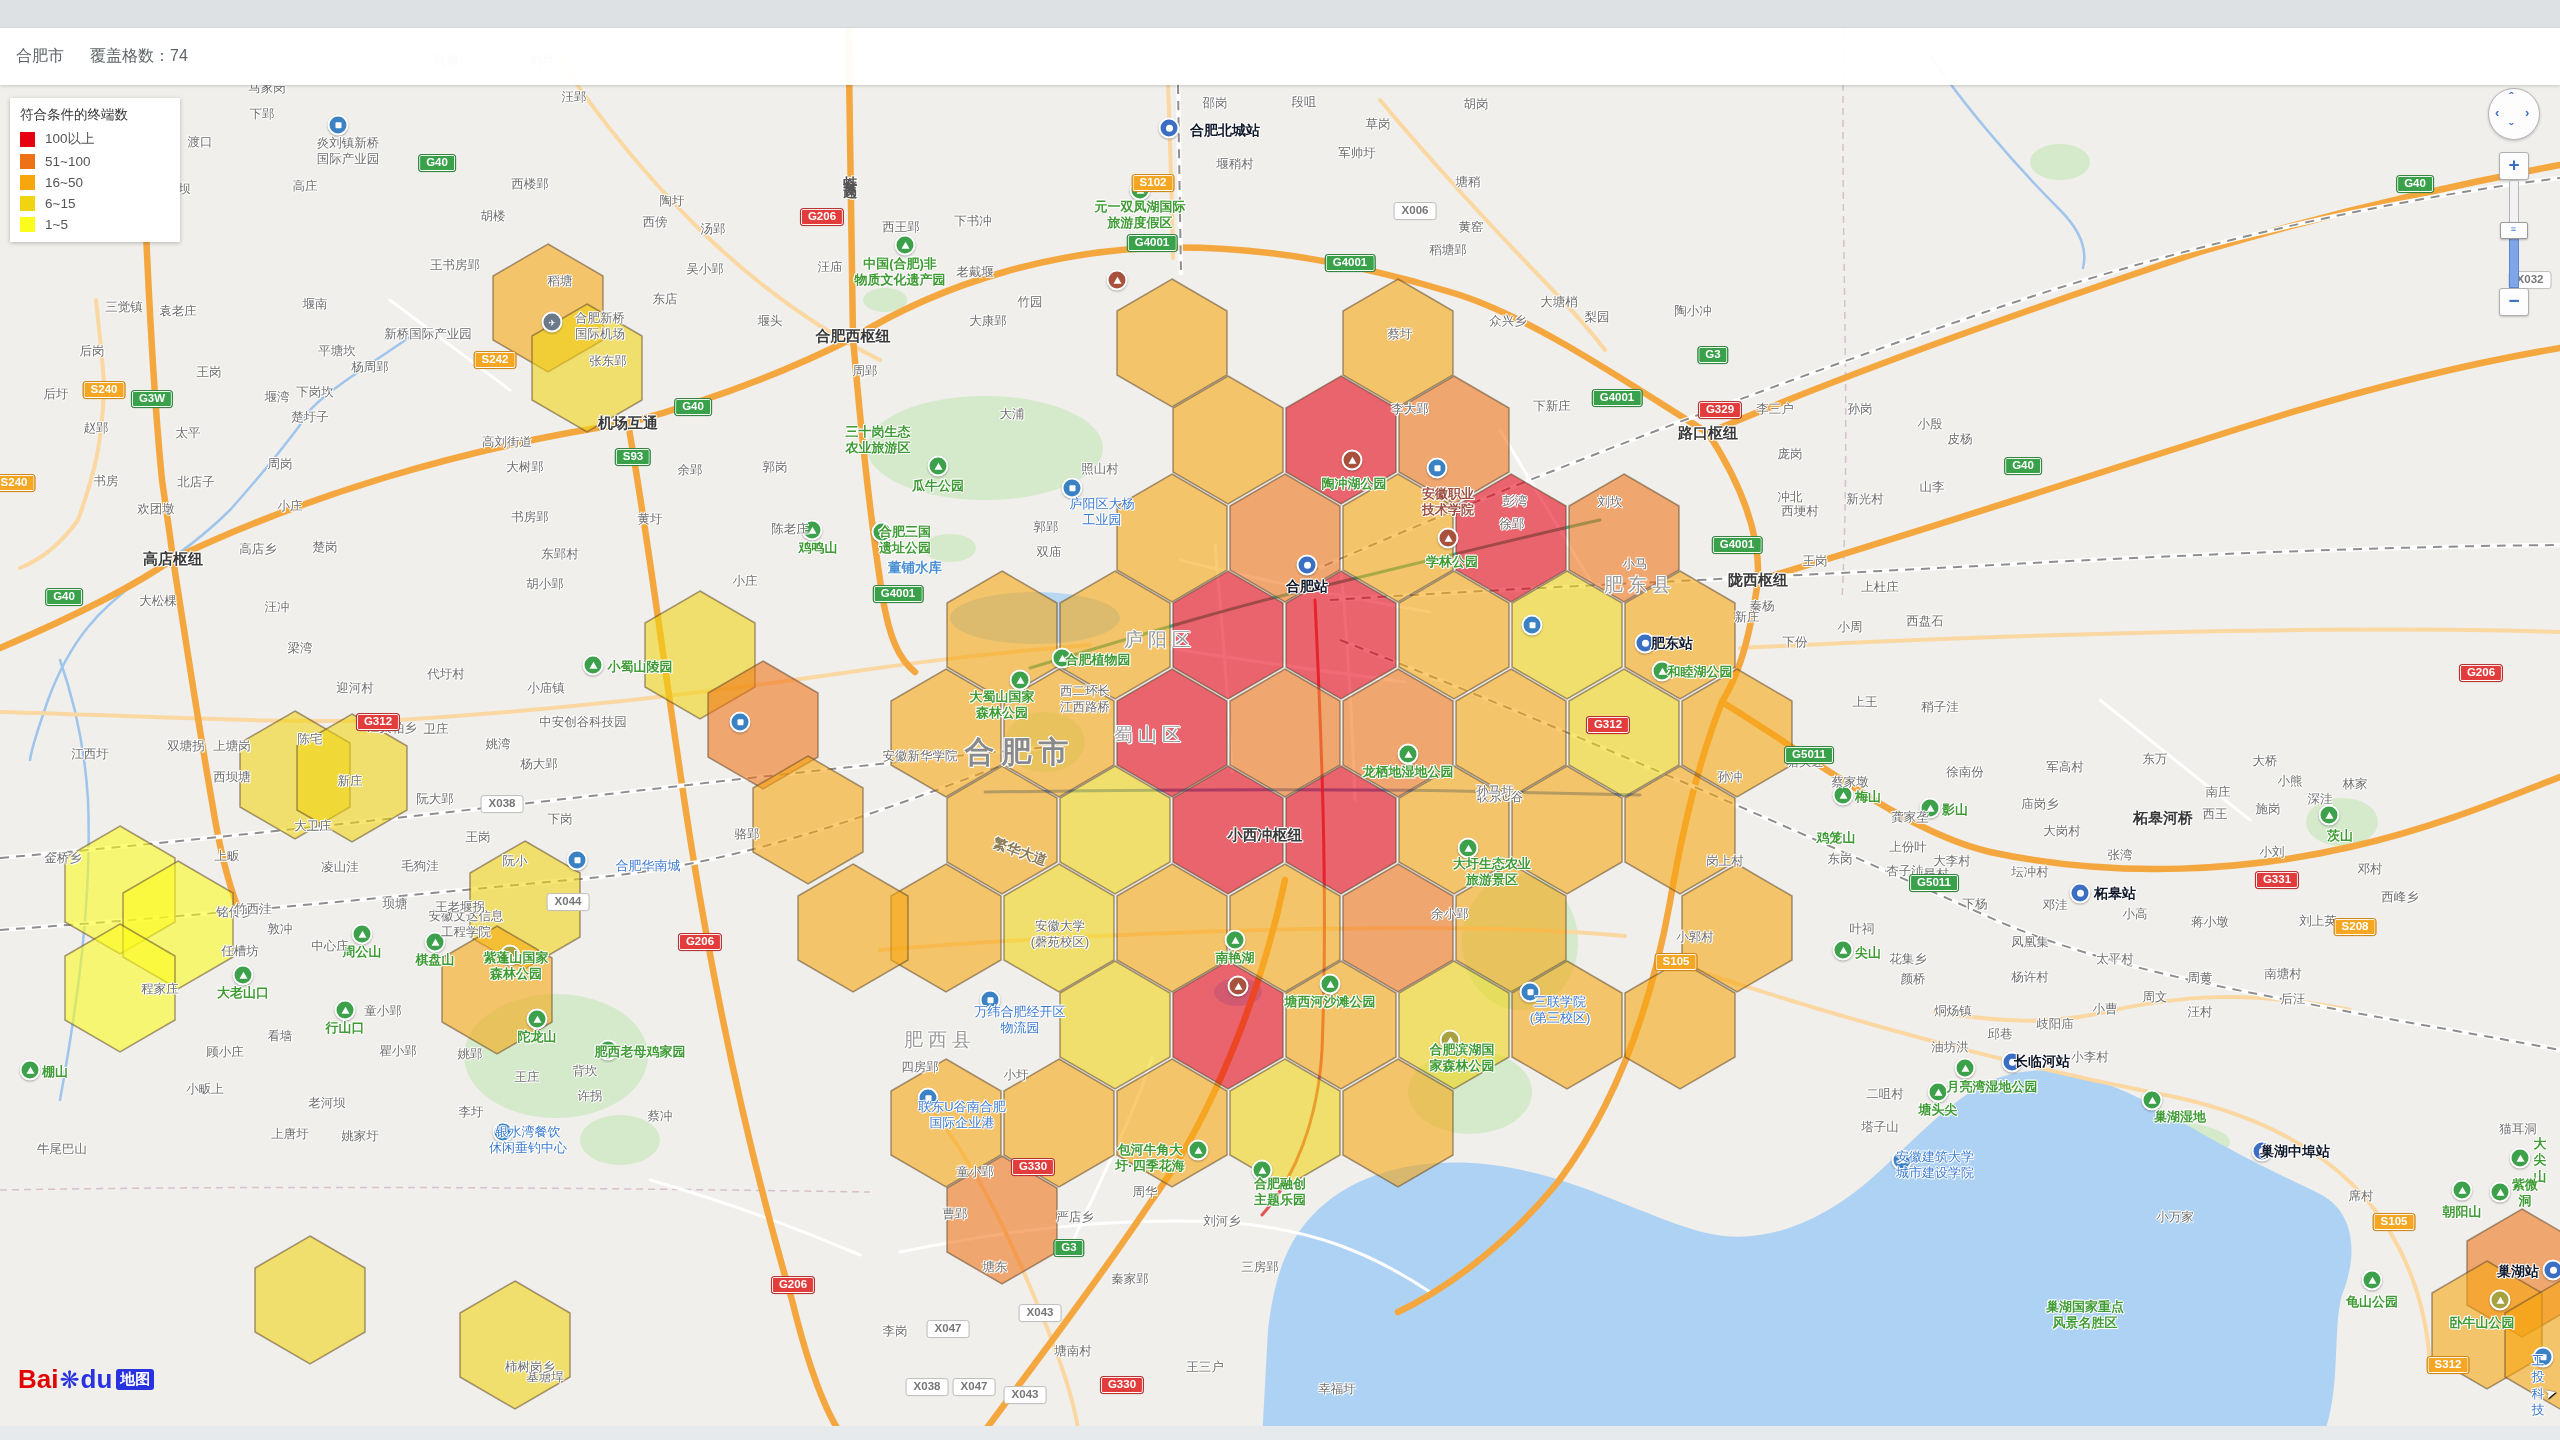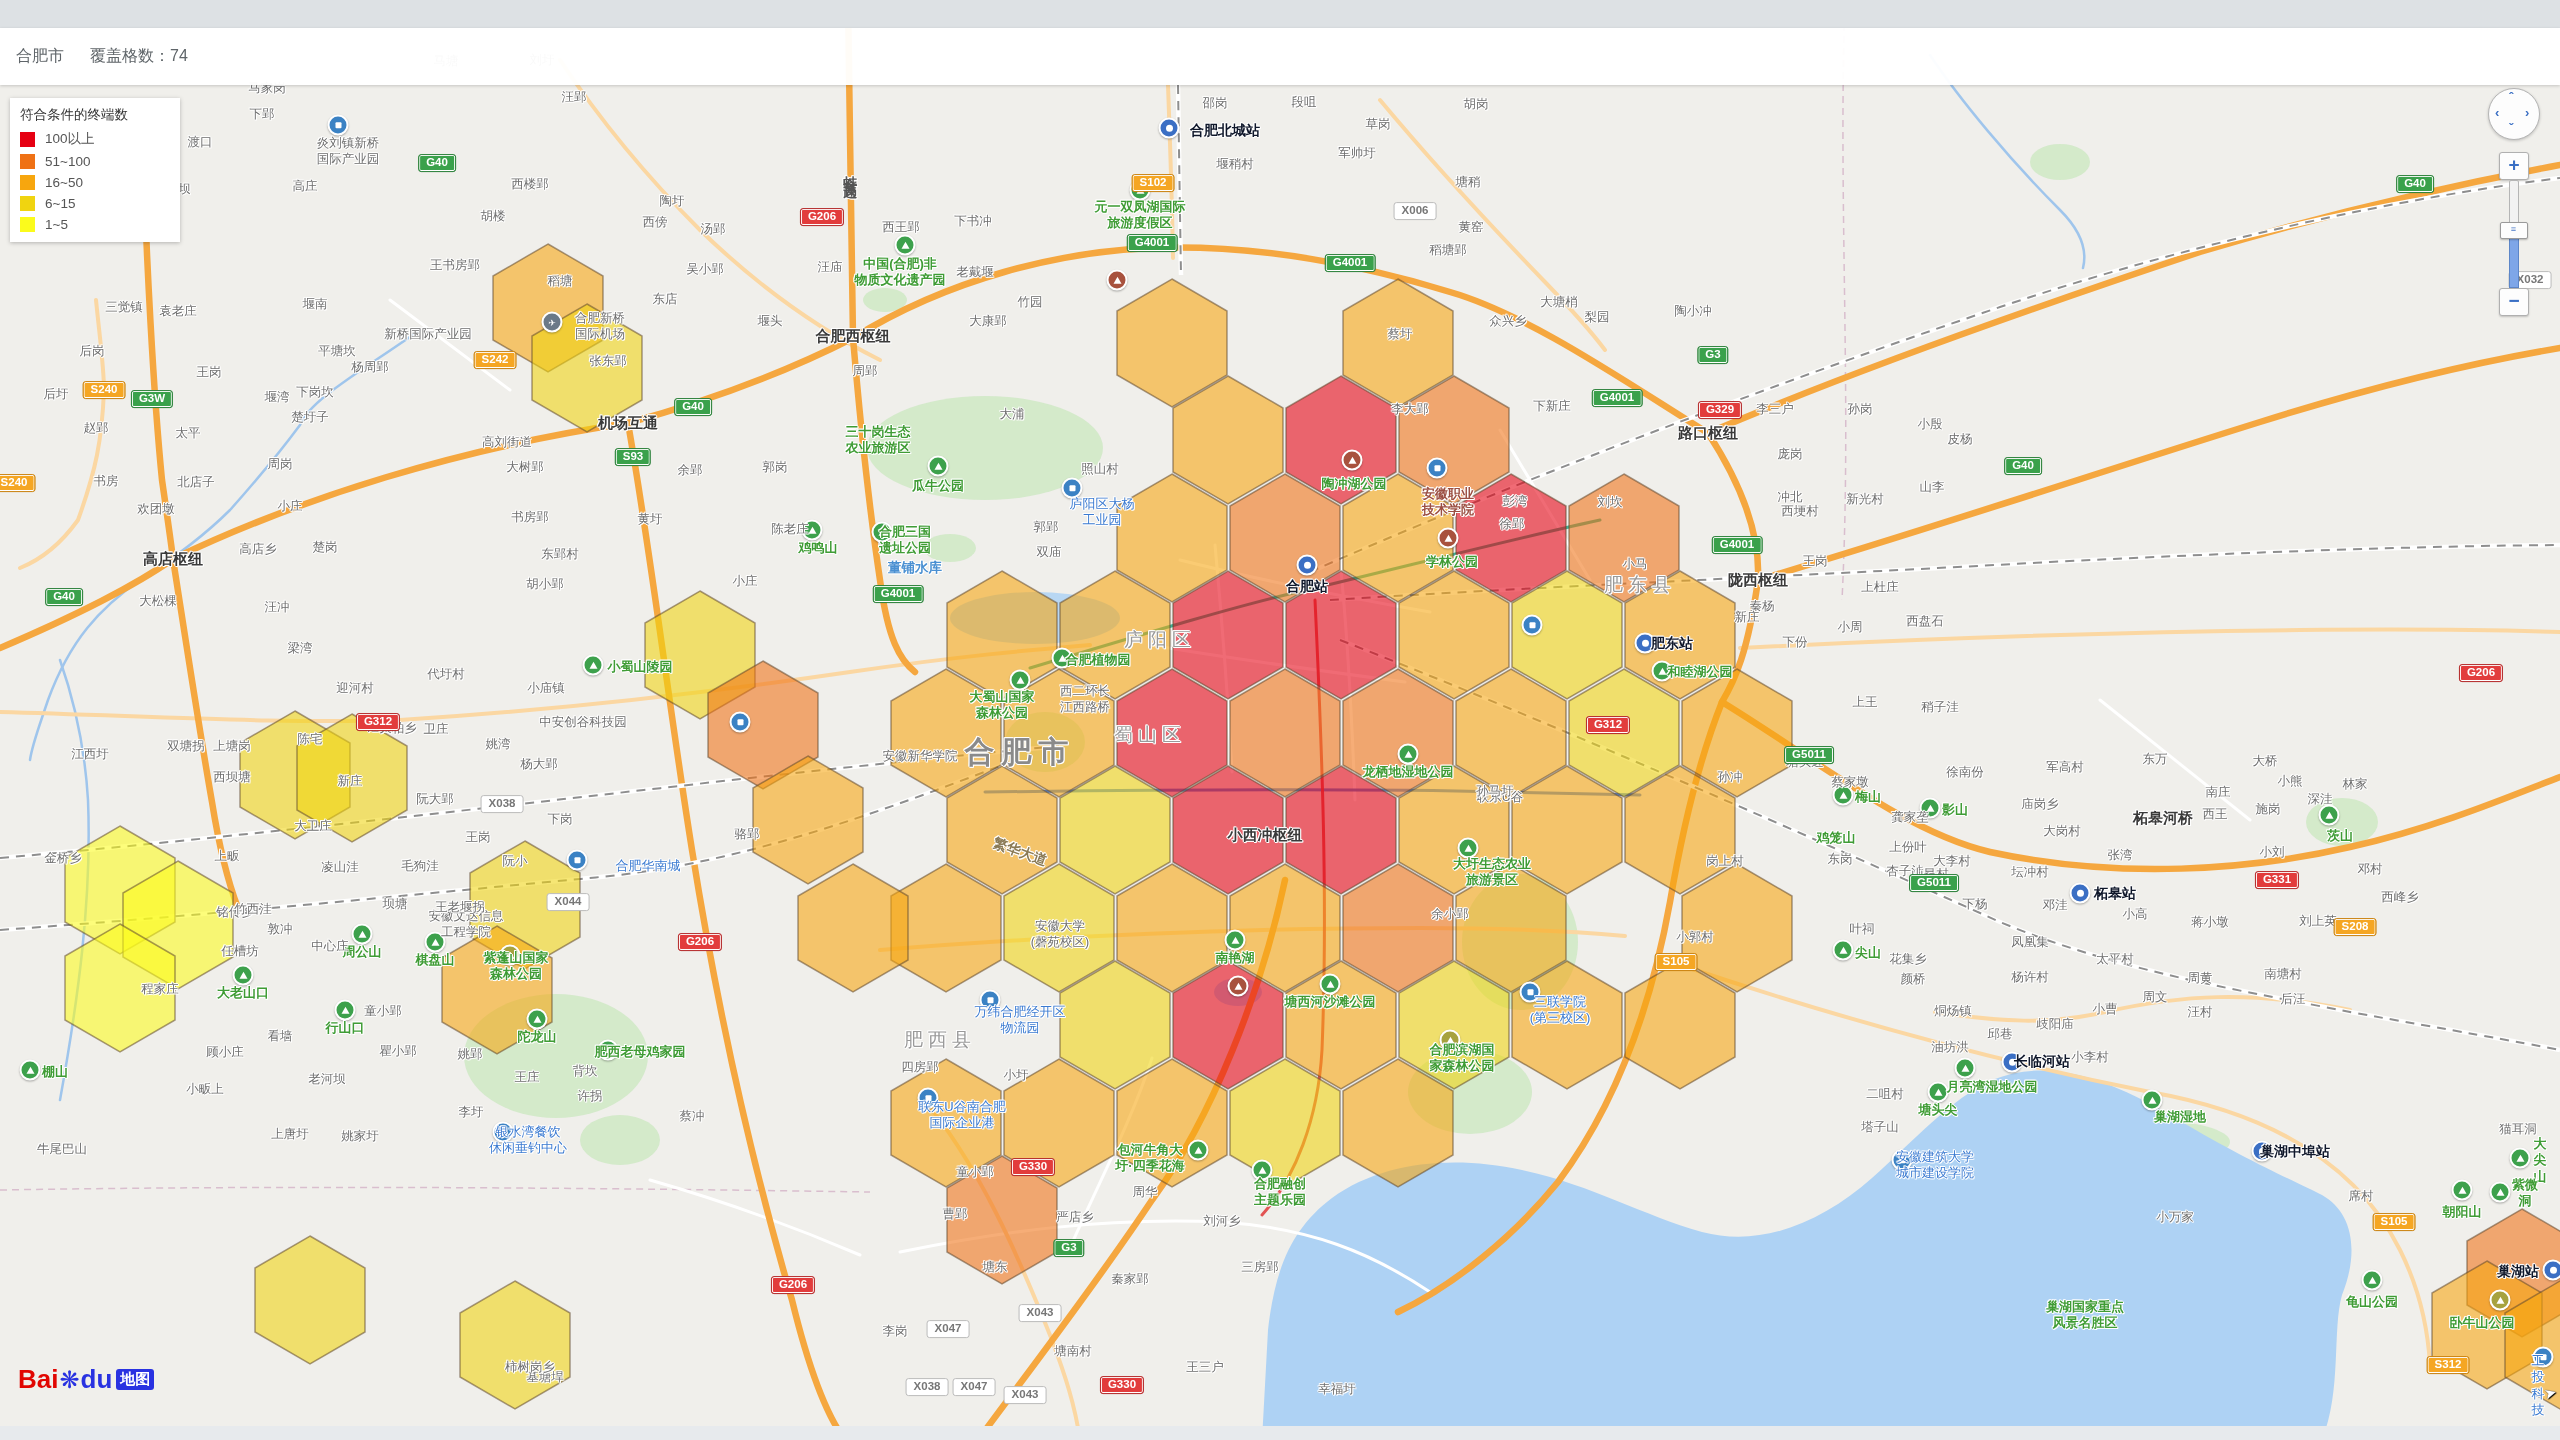--- a/index.html
+++ b/index.html
@@ -567,27 +567,27 @@
       <div class="mlab c-v" style="left: 395px; top: 905px;">坝塘</div>
       <div class="mlab c-v" style="left: 253px; top: 910px;">竹西洼</div>
       <div class="mlab c-v" style="left: 280px; top: 930px;">敦冲</div>
       <div class="mlab c-v" style="left: 240px; top: 952px;">任槽坊</div>
       <div class="mlab c-v" style="left: 460px; top: 908px;">王老堰拐</div>
       <div class="mlab c-v" style="left: 330px; top: 947px;">中心庄</div>
       <div class="mlab c-v" style="left: 280px; top: 1037px;">看墙</div>
       <div class="mlab c-v" style="left: 225px; top: 1053px;">顾小庄</div>
       <div class="mlab c-v" style="left: 160px; top: 990px;">程家庄</div>
       <div class="mlab c-v" style="left: 205px; top: 1090px;">小畈上</div>
-      <div class="mlab c-v" style="left: 327px; top: 1080px;">老河坝</div>
+      <div class="mlab c-v" style="left: 327px; top: 1104px;">老河坝</div>
       <div class="mlab c-v" style="left: 398px; top: 1052px;">瞿小郢</div>
       <div class="mlab c-v" style="left: 470px; top: 1055px;">姚郢</div>
       <div class="mlab c-v" style="left: 527px; top: 1078px;">王庄</div>
       <div class="mlab c-v" style="left: 585px; top: 1072px;">背坎</div>
       <div class="mlab c-v" style="left: 590px; top: 1097px;">许拐</div>
-      <div class="mlab c-v" style="left: 692px; top: 1117px; text-align: center;">蔡冲</div>
+      <div class="mlab c-v" style="left: 660px; top: 1117px; text-align: center;">蔡冲</div>
       <div class="mlab c-v" style="left: 471px; top: 1113px;">李圩</div>
       <div class="mlab c-v" style="left: 360px; top: 1137px;">姚家圩</div>
       <div class="mlab c-v" style="left: 290px; top: 1135px;">上唐圩</div>
       <div class="mlab c-v" style="left: 545px; top: 1378px;">基塘垾</div>
       <div class="mlab c-v" style="left: 530px; top: 1368px;">柿树岗乡</div>
       <div class="mlab c-v" style="left: 355px; top: 689px;">迎河村</div>
       <div class="mlab c-v" style="left: 446px; top: 675px;">代圩村</div>
       <div class="mlab c-v" style="left: 310px; top: 740px;">陈宅</div>
       <div class="mlab c-v" style="left: 380px; top: 728px;">庙西</div>
       <div class="mlab c-v" style="left: 398px; top: 729px;">大柏乡</div>

